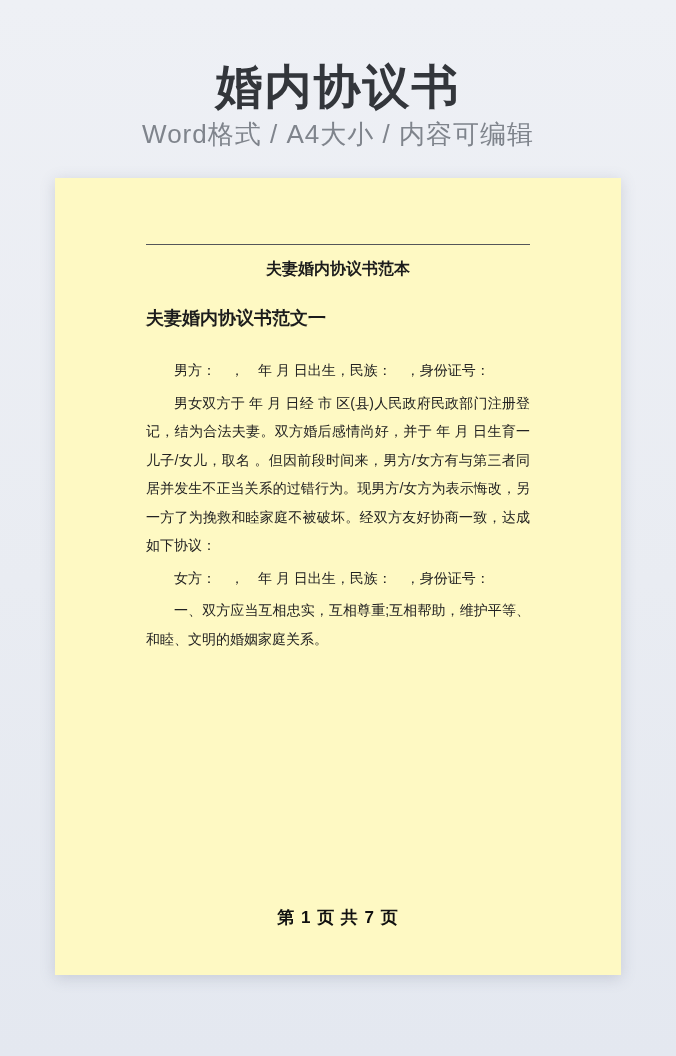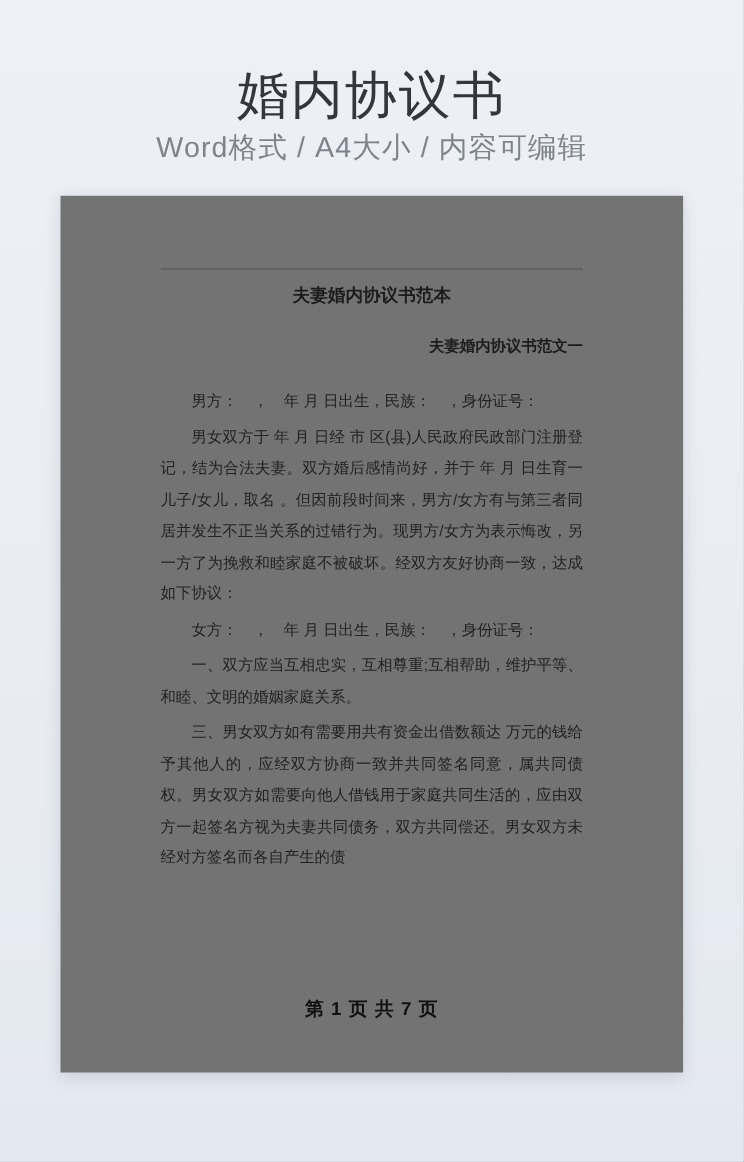--- a/index.html
+++ b/index.html
@@ -11,60 +11,59 @@
   }
   body {
     background: linear-gradient(180deg, #eef0f5 0%, #e9ecf2 55%, #e4e8f0 100%);
   }
   .header {
     padding-top: 62px;
     text-align: center;
   }
   .main-title {
     font-size: 47px;
-    font-weight: 400;
+    font-weight: 700;
     color: #33363b;
     letter-spacing: 2px;
     line-height: 1.05;
   }
   .sub-title {
     margin-top: 6px;
     font-size: 26px;
     font-weight: 400;
     color: #7f848c;
     letter-spacing: 1px;
   }
   .page {
     position: relative;
     width: 566px;
     height: 797px;
     margin: 26px auto 0 auto;
-    background: #737373;
+    background: #fef9c3;
     box-shadow: 0 3px 14px rgba(90, 100, 125, 0.22);
     padding: 0 91px;
     overflow: hidden;
   }
   .head-rule {
     margin-top: 66px;
     border-top: 1.5px solid #55575a;
     height: 0;
   }
   .doc-title {
     margin-top: 14px;
     text-align: center;
     font-size: 16px;
     font-weight: bold;
     color: #1c1c1c;
   }
   .doc-heading {
     margin-top: 26px;
-    font-size: 14px;
+    font-size: 18px;
     font-weight: bold;
     color: #1c1c1c;
-    text-align: right;
   }
   .para {
     margin-top: 4px;
     font-size: 14px;
     line-height: 28.5px;
     color: #222222;
     text-align: justify;
     text-indent: 2em;
     word-break: break-all;
   }
@@ -97,18 +96,17 @@
     <div class="head-rule"></div>
 
     <div class="doc-title">夫妻婚内协议书范本</div>
 
     <div class="doc-heading">夫妻婚内协议书范文一</div>
 
     <p class="para first">男方：　，　年 月 日出生，民族：　，身份证号：</p>
     <p class="para">男女双方于 年 月 日经 市 区(县)人民政府民政部门注册登记，结为合法夫妻。双方婚后感情尚好，并于 年 月 日生育一儿子/女儿，取名 。但因前段时间来，男方/女方有与第三者同居并发生不正当关系的过错行为。现男方/女方为表示悔改，另一方了为挽救和睦家庭不被破坏。经双方友好协商一致，达成如下协议：</p>
     <p class="para">女方：　，　年 月 日出生，民族：　，身份证号：</p>
     <p class="para">一、双方应当互相忠实，互相尊重;互相帮助，维护平等、和睦、文明的婚姻家庭关系。</p>
-    <p class="para">三、男女双方如有需要用共有资金出借数额达 万元的钱给予其他人的，应经双方协商一致并共同签名同意，属共同债权。男女双方如需要向他人借钱用于家庭共同生活的，应由双方一起签名方视为夫妻共同债务，双方共同偿还。男女双方未经对方签名而各自产生的债</p>
 
     <div class="page-number">第 1 页 共 7 页</div>
   </div>
 
 </div>
 
 </body></html>

